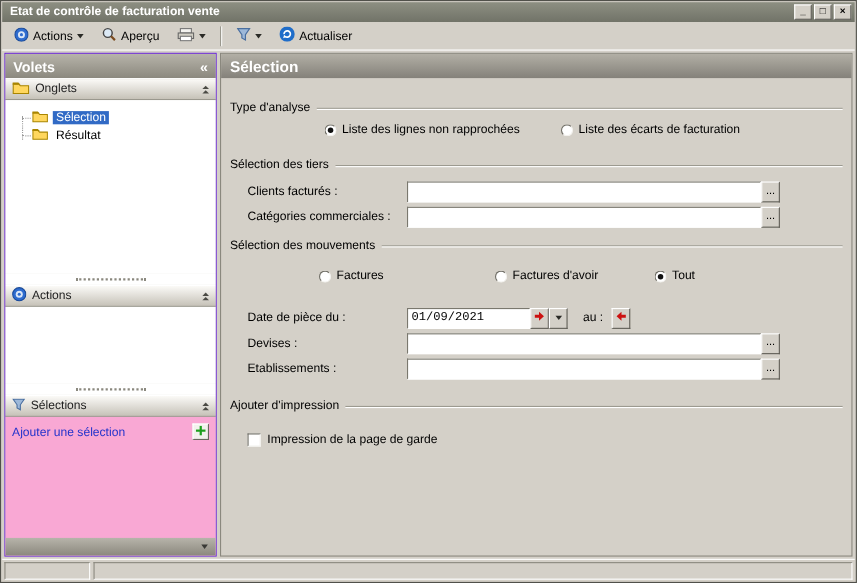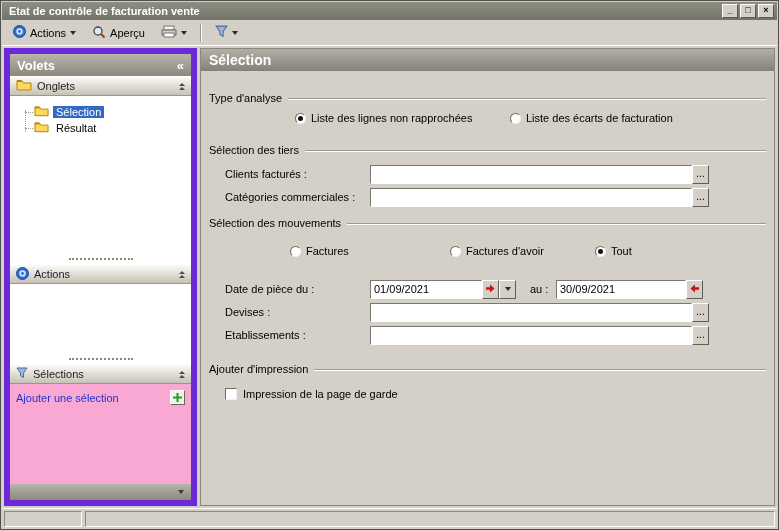--- a/index.html
+++ b/index.html
@@ -16,21 +16,21 @@
   .toolbar{height:26px;flex:0 0 26px;background:#d4d0c8;border-bottom:1px solid #fff;display:flex;align-items:center;padding:1px 4px;gap:2px}
   .tbtn{display:flex;align-items:center;gap:4px;padding:3px 6px;border:1px solid transparent;cursor:default}
   .tsep{width:2px;height:18px;border-left:1px solid #9a988e;border-right:1px solid #fff;margin:0 4px}
   .arrow-down{width:0;height:0;border-left:3px solid transparent;border-right:3px solid transparent;border-top:4px solid #2a2a26;display:inline-block}
   .arrow-down.light{border-top-color:#3a3a36}
 
   
   .appbody{flex:1;display:flex;gap:3px;padding:2px;min-height:0}
 
   
-  .sidebar{width:193px;flex:0 0 193px;display:flex;flex-direction:column;border:6px solid #6d28d9;background:#d4d0c8}
+  .sidebar{width:193px;flex:0 0 193px;display:flex;flex-direction:column;border:1px solid #6d28d9;background:#d4d0c8}
   .panel-header{height:22px;flex:0 0 22px;background:linear-gradient(to bottom,#b7b4aa,#8b887e);color:#fff;font-weight:bold;font-size:13px;display:flex;align-items:center;padding:0 7px}
   .collapse{margin-left:auto;font-size:13px;font-weight:bold;color:#fff;cursor:default}
   .sec-header{height:20px;flex:0 0 20px;background:linear-gradient(to bottom,#fbfaf7,#c6c2b8);border-top:1px solid #fff;border-bottom:1px solid #9a988e;display:flex;align-items:center;gap:5px;padding:0 6px;color:#222}
   .chev{margin-left:auto;display:flex;flex-direction:column;gap:1px;align-items:center}
   .chev i{width:0;height:0;border-left:3px solid transparent;border-right:3px solid transparent;border-bottom:3px solid #4a4a44;display:block}
   .tree{background:#fff;height:158px;flex:0 0 158px;padding:8px 4px 0 8px;position:relative}
   .tree-wrap{position:relative;margin-left:4px}
   .tree-wrap::before{content:"";position:absolute;left:3px;top:6px;height:22px;border-left:1px dotted #9a9a9a}
   .tree-item{display:flex;align-items:center;gap:4px;height:16px;padding-left:12px;position:relative;cursor:default}
   .tree-item::before{content:"";position:absolute;left:3px;top:8px;width:8px;border-top:1px dotted #9a9a9a}
@@ -53,21 +53,21 @@
   .glabel{padding-right:6px;white-space:nowrap}
   .gline{flex:1;height:2px;border-top:1px solid #9c9a90;border-bottom:1px solid #ffffff;margin-top:1px}
 
   .radio{display:inline-flex;align-items:center;gap:5px;cursor:default}
   .rdot{width:11px;height:11px;flex:0 0 11px;border-radius:50%;background:#fff;border:1px solid;border-color:#6e6c64 #f2f1ed #f2f1ed #6e6c64;position:relative}
   .rdot.checked::after{content:"";position:absolute;left:2px;top:2px;width:5px;height:5px;border-radius:50%;background:#111}
   .cbox{width:12px;height:12px;flex:0 0 12px;background:#fff;border:1px solid;border-color:#6e6c64 #f2f1ed #f2f1ed #6e6c64}
 
   .frow{display:flex;align-items:center;height:22px;margin-left:16px}
   .flabel{width:145px;flex:0 0 145px;white-space:nowrap}
-  .tin{height:19px;border:1px solid;border-color:#7a786e #fff #fff #7a786e;background:#fff;font-family:Liberation Sans, sans-serif;font-size:11px;padding:0 3px;outline:none}
+  .tin{height:19px;border:1px solid;border-color:#7a786e #fff #fff #7a786e;background:#fff;font-family:Liberation Mono, monospace;font-size:11px;padding:0 3px;outline:none}
   .sqbtn{height:19px;width:17px;flex:0 0 17px;background:#d4d0c8;border:1px solid;border-color:#fff #5f5d55 #5f5d55 #fff;font-size:10px;line-height:10px;text-align:center;padding:0;cursor:default;display:flex;align-items:center;justify-content:center;font-family:"Liberation Sans",sans-serif}
 
   
   .statusbar{height:20px;flex:0 0 20px;border-top:1px solid #fff;display:flex;gap:3px;padding:2px 2px 1px 2px;background:#d4d0c8}
   .scell{border:1px solid;border-color:#8a887e #fff #fff #8a887e;height:100%}
   .scell.first{width:78px;flex:0 0 78px}
   .scell.rest{flex:1}
 </style>
 </head>
 <body>
@@ -105,20 +105,28 @@
             <rect x="3" y="8" width="10" height="4" fill="#fff" stroke="#777"></rect>
           </svg></span>
       <span class="arrow-down"></span>
     </div>
     <div class="tsep"></div>
     <div class="tbtn">
       <span><svg width="13" height="13" viewBox="0 0 12 12">
             <path d="M1 1 H11 L7.5 6 V10.5 L4.5 8.8 V6 Z" fill="#9db8d9" stroke="#4a6fa0"></path>
           </svg></span>
       <span class="arrow-down"></span>
+    </div>
+    <div class="tbtn">
+      <span><svg width="14" height="14">
+            <circle cx="7" cy="7" r="7" fill="#1f6dc9"></circle>
+            <path d="M4.2 7a2.9 2.9 0 1 1 1 2.1" stroke="#fff" stroke-width="1.5" fill="none"></path>
+            <path d="M3.4 10.8 L6.2 9.6 L4.3 7.7 Z" fill="#fff"></path>
+          </svg></span>
+      <span>Actualiser</span>
     </div>
   </div>
 
   <div class="appbody">
 
     <div class="sidebar">
       <div class="panel-header">
         <span>Volets</span>
         <span class="collapse">«</span>
       </div>
@@ -265,21 +273,20 @@
           <input class="tin" style="width: 112px;" value="01/09/2021">
           <button class="sqbtn">
               <span><svg width="9" height="9" viewBox="0 0 9 9">
                   <path d="M0 3.2 H4 V0.5 L8.5 4.5 L4 8.5 V5.8 H0 Z" fill="#cc1111"></path>
                 </svg></span>
             </button>
           <button class="sqbtn">
               <span class="arrow-down"></span>
             </button>
           <span style="margin-left:14px;width:26px;flex:0 0 26px">au :</span>
-          <input class="tin" style="width: 130px;" value="30/09/2021">
           <button class="sqbtn">
               <span><svg width="9" height="9" viewBox="0 0 9 9">
                   <path d="M9 3.2 H5 V0.5 L0.5 4.5 L5 8.5 V5.8 H9 Z" fill="#cc1111"></path>
                 </svg></span>
             </button>
         </div>
 
         <div class="frow" style="margin-top:1px">
           <span class="flabel">Devises :</span>
           <input class="tin" style="width: 322px;" value="">
@@ -288,21 +295,21 @@
         <div class="frow" style="margin-top:1px">
           <span class="flabel">Etablissements :</span>
           <input class="tin" style="width: 322px;" value="">
           <button class="sqbtn">...</button>
         </div>
 
         <div class="group-row" style="margin-top:16px">
           <span class="glabel">Ajouter d'impression</span>
           <span class="gline"></span>
         </div>
-        <div style="display:flex;align-items:flex-start;gap:6px;height:18px;margin-top:12px;margin-left:16px">
+        <div style="display:flex;align-items:flex-end;gap:6px;height:18px;margin-top:12px;margin-left:16px">
           <span class="cbox"></span>
           <span>Impression de la page de garde</span>
         </div>
 
       </div>
     </div>
   </div>
 
   <div class="statusbar">
     <div class="scell first"></div>

